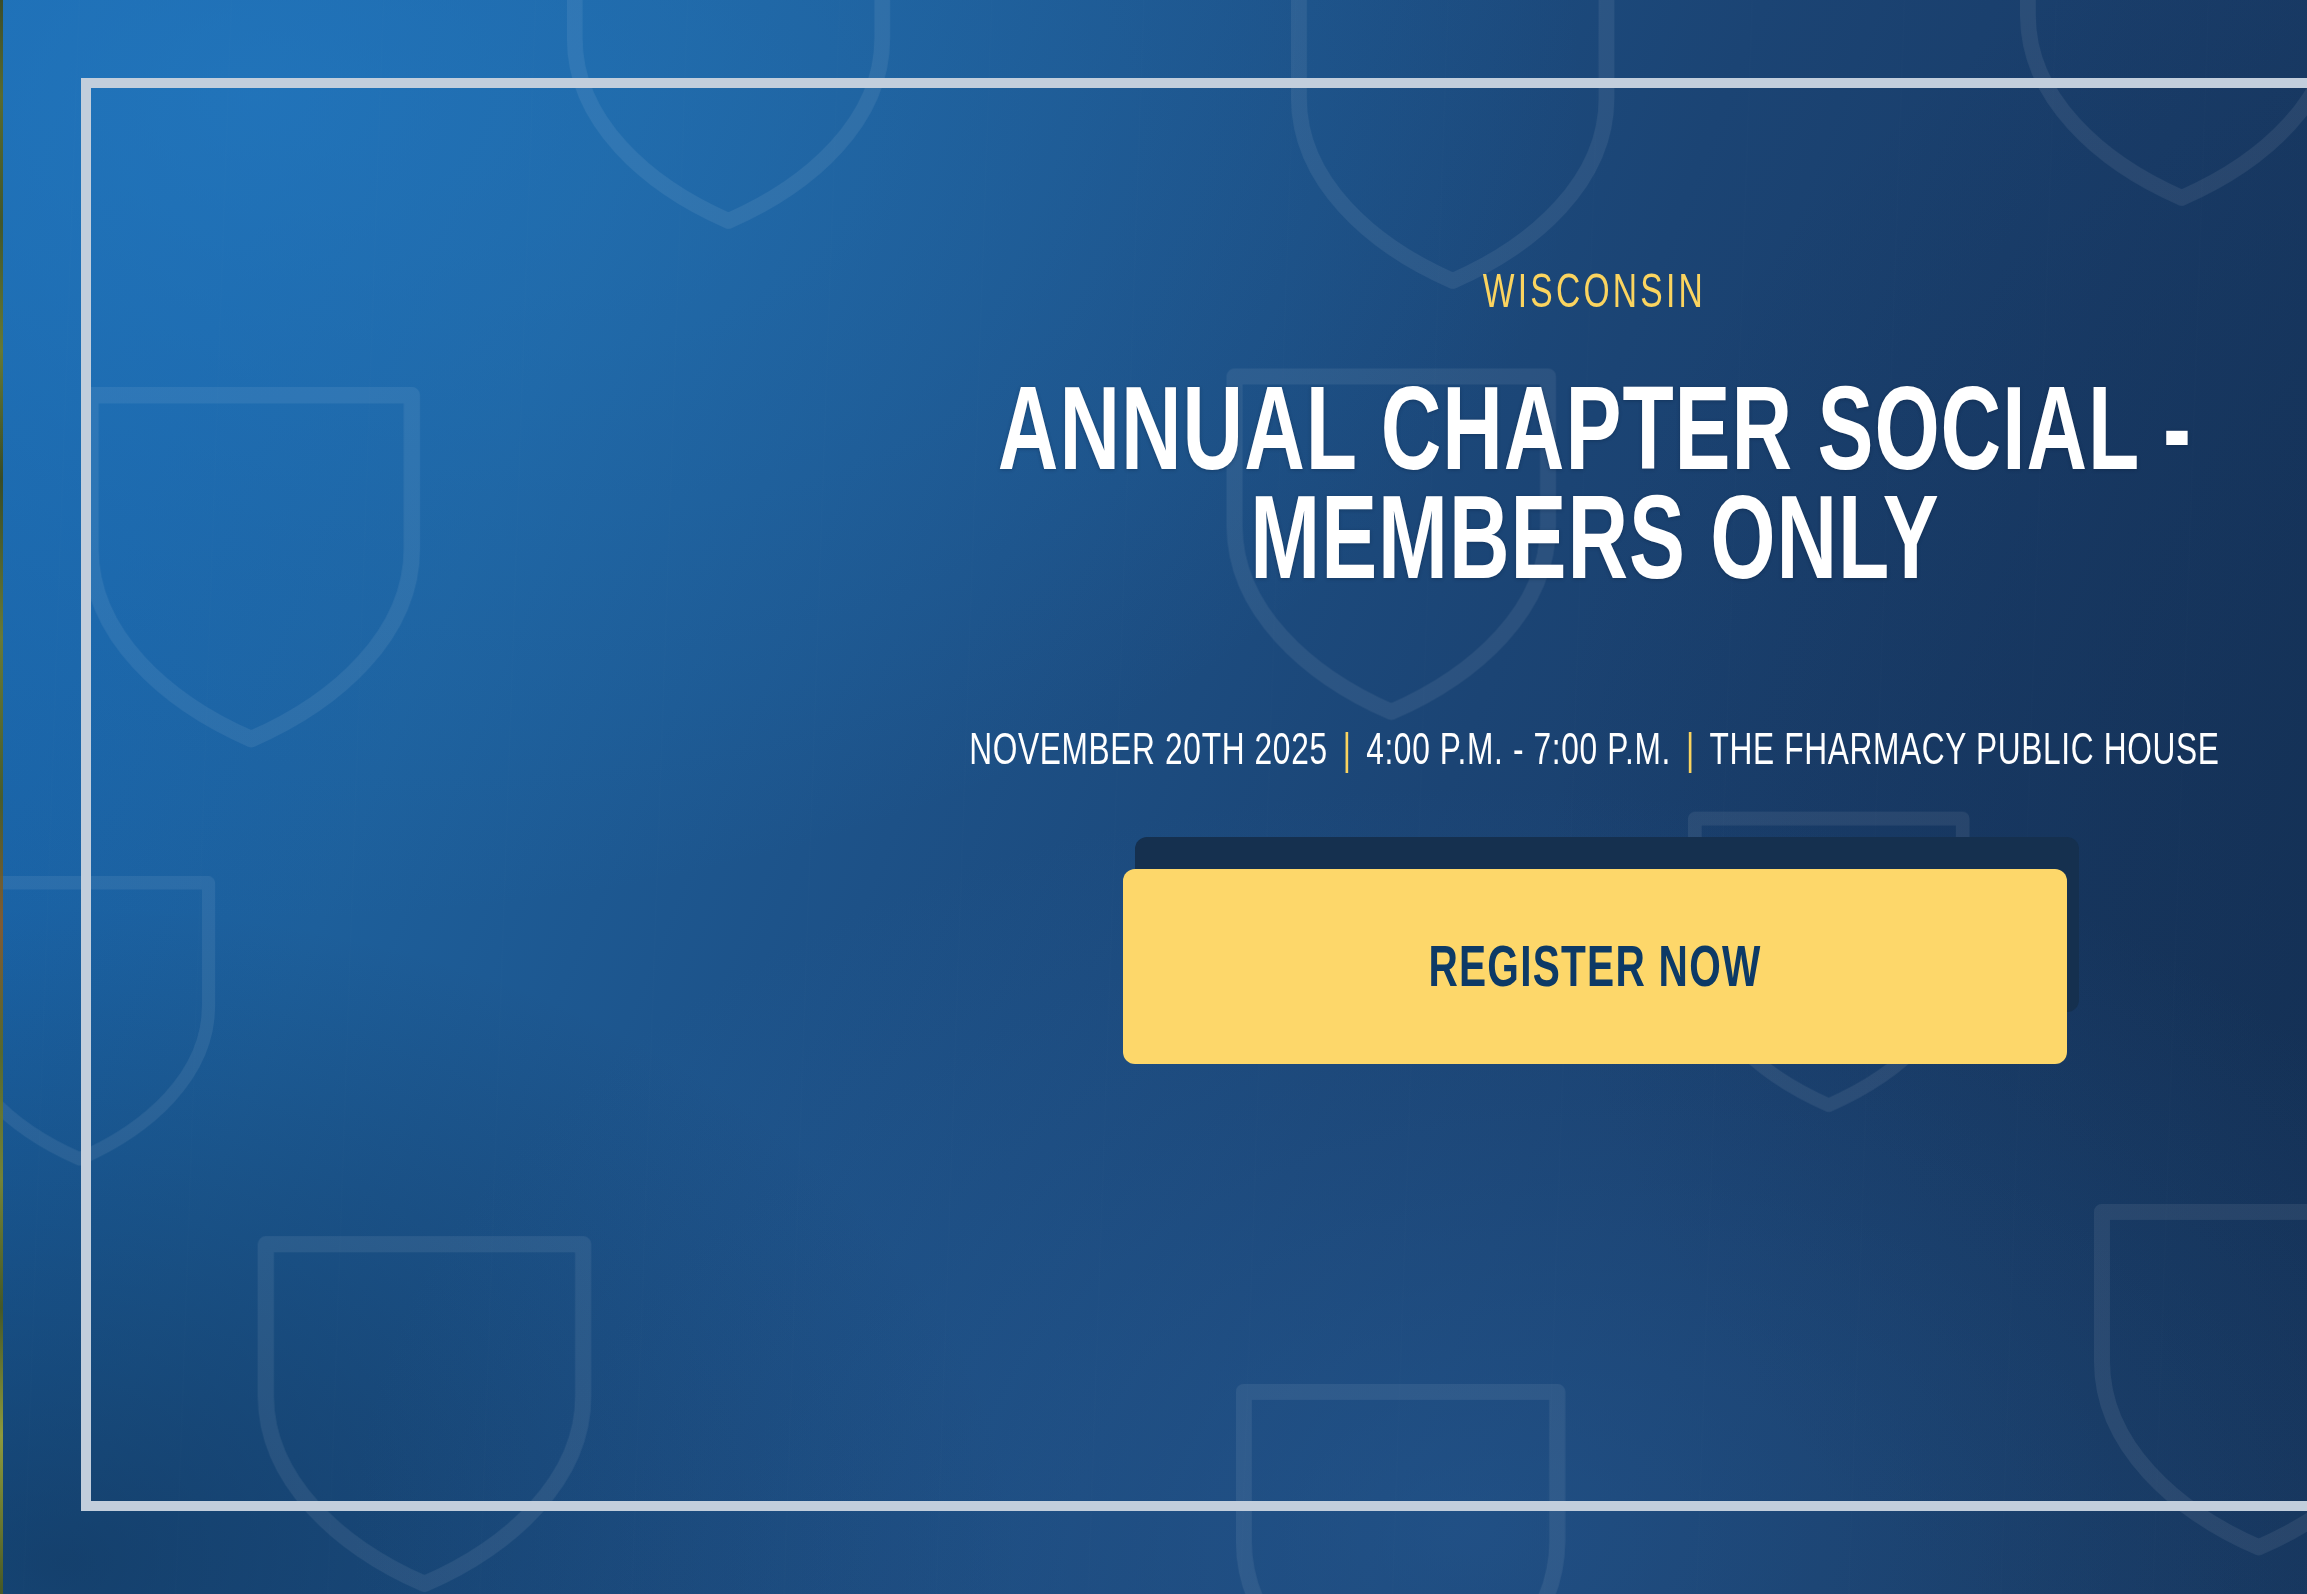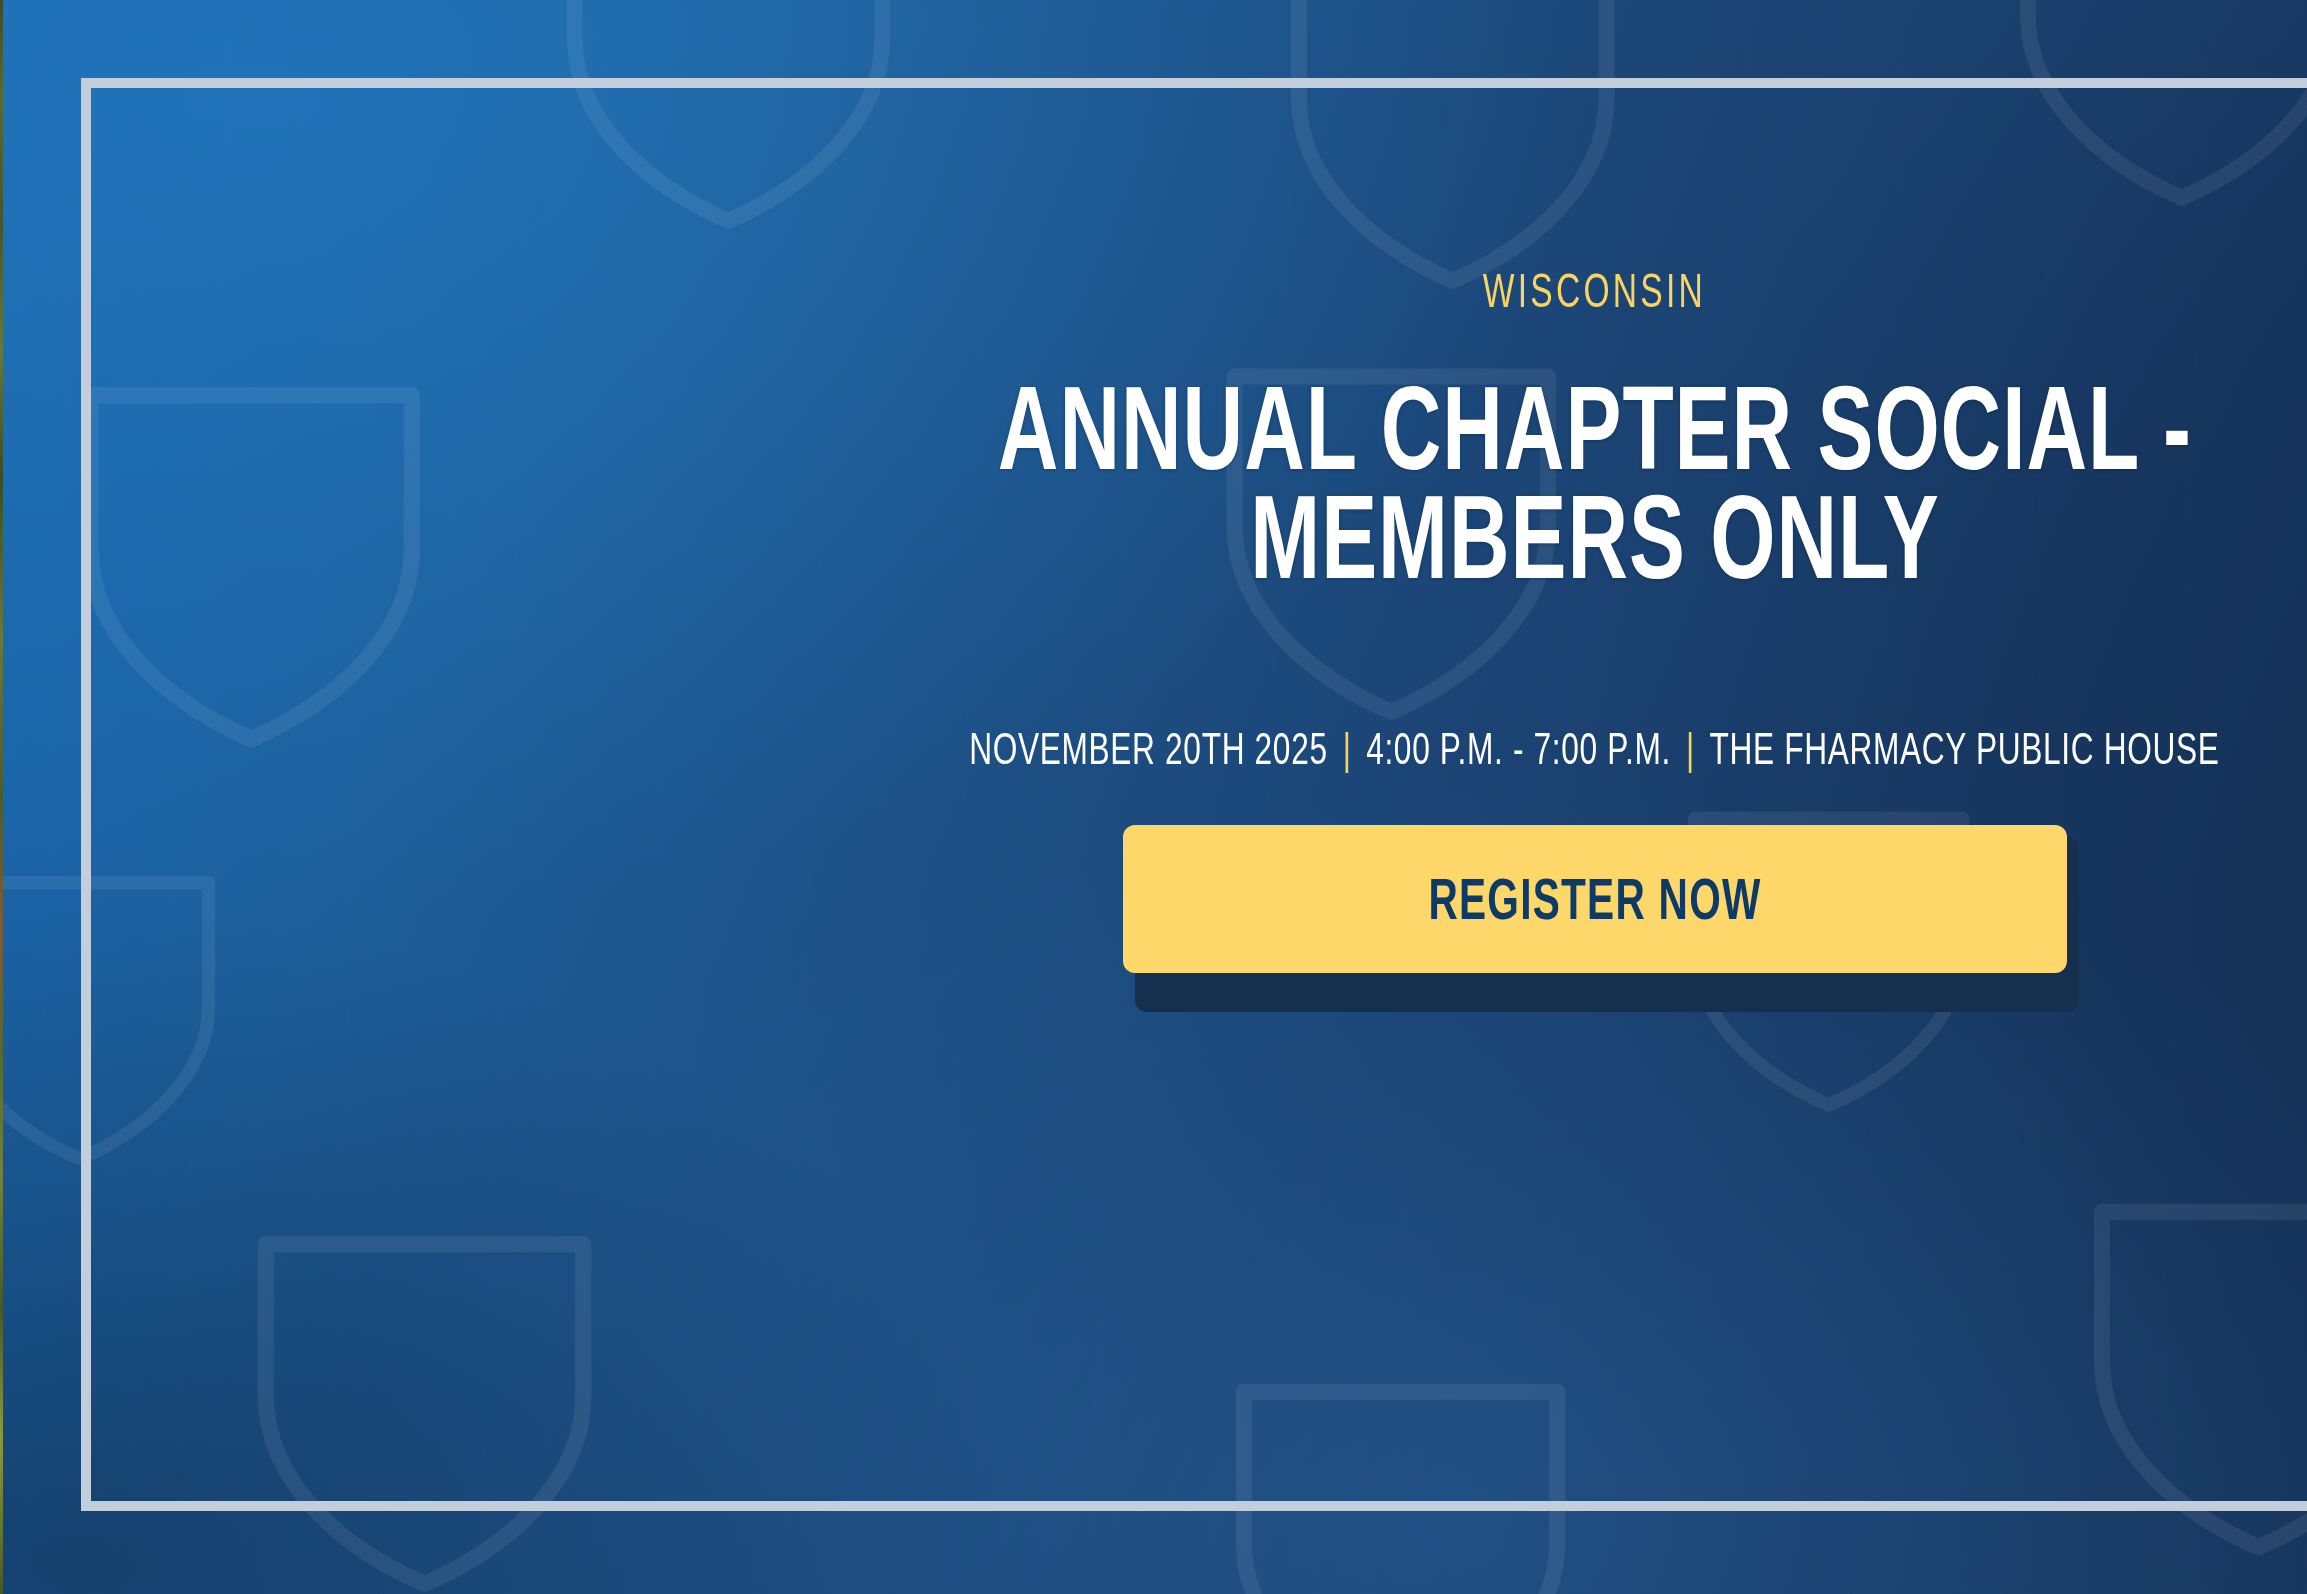--- a/index.html
+++ b/index.html
@@ -154,29 +154,30 @@
     left: 12px;
     top: 12px;
     width: 944px;
     height: 175px;
     background: #15304f;
     border-radius: 12px;
   }
   .cta-button {
     position: relative;
     width: 944px;
-    height: 148px;
+    height: 195px;
     background: #fdd76a;
     border: none;
     border-radius: 12px;
     display: flex;
     align-items: center;
     justify-content: center;
     cursor: pointer;
     padding: 0;
+    margin-top: 44px;
   }
   .cta-label {
     color: #0d3a66;
     font-size: 58px;
     line-height: 1;
     font-weight: 700;
     letter-spacing: 1.8px;
     transform: scaleX(0.70);
     transform-origin: center center;
     white-space: nowrap;

